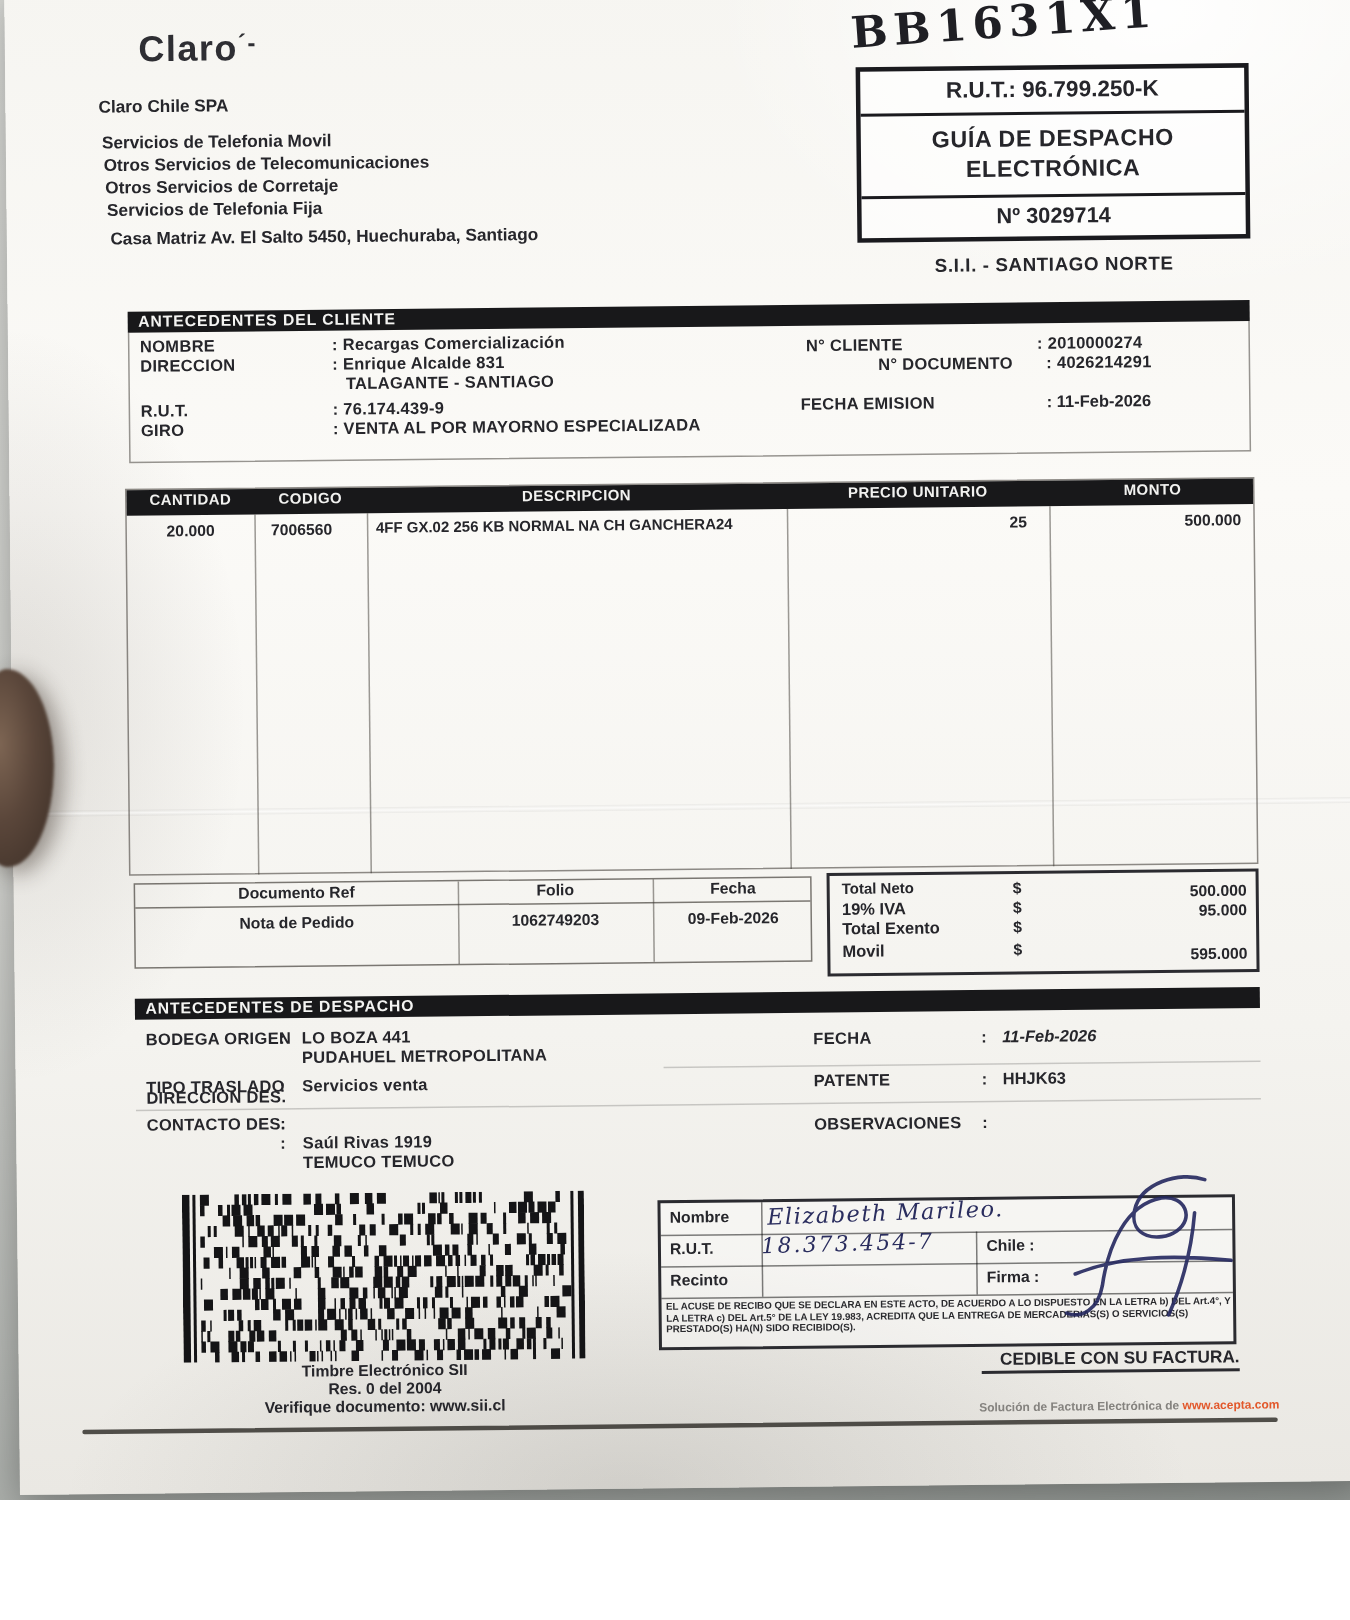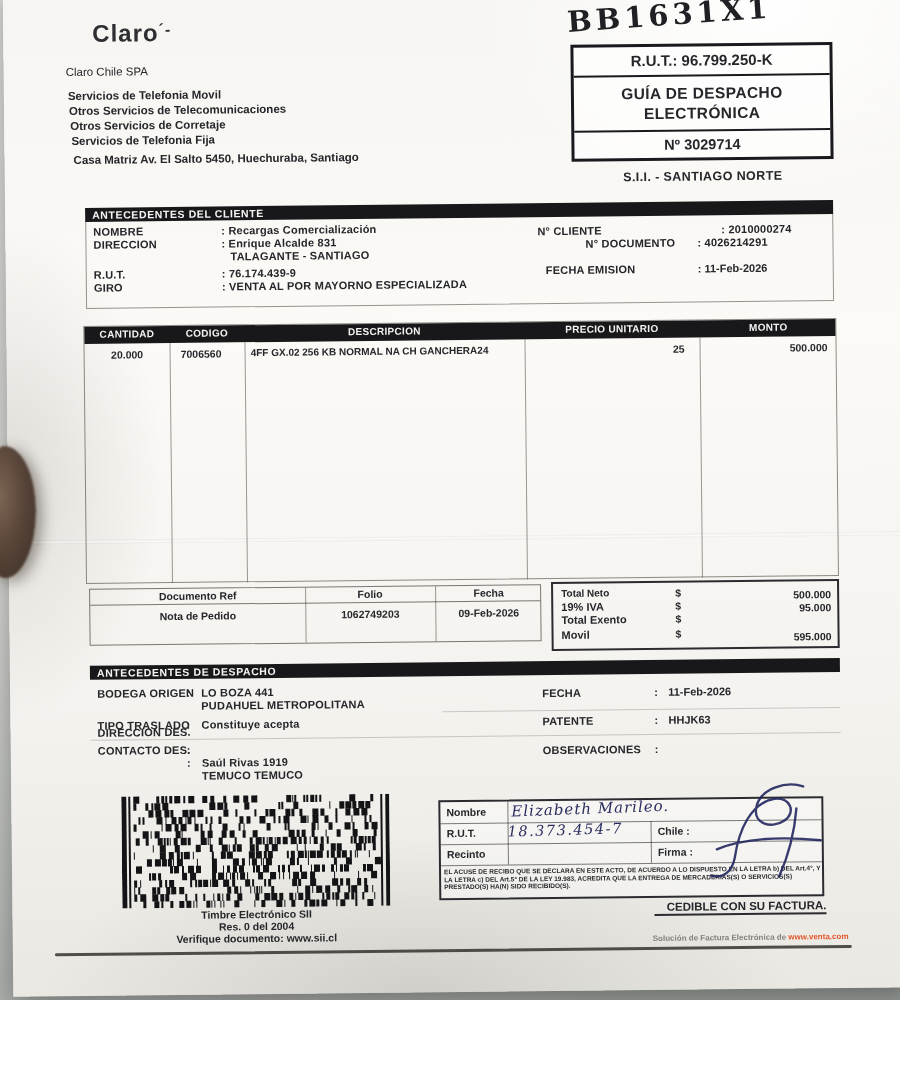--- a/index.html
+++ b/index.html
@@ -58,21 +58,21 @@
 <body>
 
 <div class="photo">
   <div class="paper">
     <div class="content">
 
       <div class="abs crease"></div>
 
       <div class="abs" style="left:97px; top:16px; font-size:24px; font-weight:700; color:#2e2e33; letter-spacing:1px;"><span>Claro</span><span style="font-size:16px; vertical-align:6px;">´-</span></div>
 
-      <div class="abs" style="left:70px; top:62px; font-size:11.5px; font-weight:400;">Claro Chile SPA</div>
+      <div class="abs" style="left:70px; top:62px; font-size:11.5px; font-weight:700;">Claro Chile SPA</div>
       <div class="abs" style="left:72px; top:86px; font-size:11.5px; font-weight:600;">Servicios de Telefonia Movil</div>
       <div class="abs" style="left:73px; top:101px; font-size:11.5px; font-weight:600;">Otros Servicios de Telecomunicaciones</div>
       <div class="abs" style="left:74px; top:116px; font-size:11.5px; font-weight:600;">Otros Servicios de Corretaje</div>
       <div class="abs" style="left:75px; top:131px; font-size:11.5px; font-weight:600;">Servicios de Telefonia Fija</div>
       <div class="abs" style="left:77px; top:150px; font-size:11.5px; font-weight:600;">Casa Matriz Av. El Salto 5450, Huechuraba, Santiago</div>
 
       <div class="abs" style="left:572px; top:0px; font-size:29px; font-weight:700; color:#1f1f24; letter-spacing:4px; transform:rotate(-3.5deg); font-family:'DejaVu Serif', serif;">BB1631X1</div>
 
       <div class="abs tax-box" style="left:575px; top:46px; width:262px;">
         <div class="rut-row">R.U.T.: 96.799.250-K</div>
@@ -91,24 +91,24 @@
       <div class="abs val" style="left:224px; top:222px;">:  Recargas Comercialización</div>
       <div class="abs lbl" style="left:96px; top:235px;">DIRECCION</div>
       <div class="abs val" style="left:224px; top:235px;">:  Enrique Alcalde 831</div>
       <div class="abs val" style="left:233px; top:248px;">TALAGANTE -  SANTIAGO</div>
       <div class="abs lbl" style="left:96px; top:265px;">R.U.T.</div>
       <div class="abs val" style="left:224px; top:265px;">:  76.174.439-9</div>
       <div class="abs lbl" style="left:96px; top:278px;">GIRO</div>
       <div class="abs val" style="left:224px; top:278px;">:  VENTA AL POR MAYORNO ESPECIALIZADA</div>
 
       <div class="abs lbl" style="left:540px; top:226px;">N° CLIENTE</div>
-      <div class="abs val" style="left:724px; top:226px;text-align:center;">:  2010000274</div>
+      <div class="abs val" style="left:694px; top:226px;text-align:center;">:  2010000274</div>
       <div class="abs lbl" style="left:540px; top:239px;margin-left:48px;">N° DOCUMENTO</div>
       <div class="abs val" style="left:700px; top:239px;">:  4026214291</div>
-      <div class="abs lbl" style="left:548px; top:265px;">FECHA EMISION</div>
+      <div class="abs lbl" style="left:536px; top:265px;">FECHA EMISION</div>
       <div class="abs" style="left:700px; top:265px; font-weight:700; font-size:11px;">:  11-Feb-2026</div>
 
       <div class="abs" style="left:85px; top:322px; width:753px; height:258px; border:1px solid rgba(70,65,60,0.6);">
         <div style="position:absolute; left:0; top:0; width:100%; height:17px; background:#18181a;">
           <div class="th" style="left:0; width:85px;">CANTIDAD</div>
           <div class="th" style="left:85px; width:75px;">CODIGO</div>
           <div class="th" style="left:160px; width:280px;">DESCRIPCION</div>
           <div class="th" style="left:440px; width:175px;">PRECIO UNITARIO</div>
           <div class="th" style="left:615px; width:138px;">MONTO</div>
         </div>
@@ -157,33 +157,33 @@
 
       <div class="abs bar" style="left:88px; top:662px; width:750px;">ANTECEDENTES DE DESPACHO</div>
 
       <div class="abs lbl" style="left:95px; top:684px;">BODEGA ORIGEN</div>
       <div class="abs lbl" style="left:184px; top:684px;">:</div>
       <div class="abs val" style="left:199px; top:684px; font-weight:700;">LO BOZA 441</div>
       <div class="abs val" style="left:199px; top:697px; font-weight:700;">PUDAHUEL  METROPOLITANA</div>
 
       <div class="abs lbl" style="left:95px; top:716px;">TIPO TRASLADO</div>
       <div class="abs lbl" style="left:184px; top:716px;">:</div>
-      <div class="abs val" style="left:199px; top:716px;">Constituye acepta</div>
+      <div class="abs val" style="left:199px; top:716px;">Servicios venta</div>
 
       <div class="abs lbl" style="left:95px; top:741px;">CONTACTO DES.</div>
       <div class="abs lbl" style="left:184px; top:741px;">:</div>
 
       <div class="abs lbl" style="left:95px; top:723px;">DIRECCION DES.</div>
       <div class="abs lbl" style="left:184px; top:754px;">:</div>
       <div class="abs val" style="left:199px; top:754px; font-weight:700;">Saúl Rivas 1919</div>
       <div class="abs val" style="left:199px; top:767px; font-weight:700;">TEMUCO  TEMUCO</div>
 
       <div class="abs lbl" style="left:540px; top:688px;">FECHA</div>
       <div class="abs lbl" style="left:652px; top:688px;">:</div>
-      <div class="abs" style="left:666px; top:688px; font-weight:700; font-size:11px;">11-Feb-2026</div>
+      <div class="abs" style="left:666px; top:688px; font-weight:700; font-size:11px;font-style:italic;">11-Feb-2026</div>
 
       <div class="abs lbl" style="left:540px; top:716px;">PATENTE</div>
       <div class="abs lbl" style="left:652px; top:716px;">:</div>
       <div class="abs" style="left:666px; top:716px; font-weight:700; font-size:11px;">HHJK63</div>
 
       <div class="abs lbl" style="left:540px; top:745px;">OBSERVACIONES</div>
       <div class="abs lbl" style="left:652px; top:745px;">:</div>
 
       <div class="abs thinline" style="left:440px; top:711px; width:398px;"></div>
       <div class="abs thinline" style="left:88px; top:736px; width:750px;"></div>
@@ -612,21 +612,21 @@
 
       <div class="abs hand" style="left:508px; top:801px; font-size:15px; letter-spacing:1px; transform:rotate(-1.5deg);">Elizabeth  Marileo.</div>
       <div class="abs hand" style="left:504px; top:823px; font-size:14.5px; letter-spacing:1.5px; transform:rotate(-1deg);">18.373.454-7</div>
 
       <svg class="abs" style="left:695px; top:782px;" width="125" height="105" viewBox="0 0 125 105">
         <path d="M 105 8 C 88 2, 62 10, 58 28 C 54 46, 74 50, 86 42 C 98 34, 92 18, 76 20 C 52 24, 40 52, 36 78 C 33 94, 22 100, 12 96 M 18 70 C 48 58, 84 58, 122 62 M 98 30 C 96 52, 90 76, 80 98" fill="none" stroke="#23275e" stroke-width="2.4" stroke-linecap="round" opacity="0.9"></path>
       </svg>
 
       <div class="abs" style="left:650px; top:903px; width:172px; text-align:right; font-weight:700; font-size:11.5px; border-bottom:2px solid #2b2b30; padding-bottom:1px;">CEDIBLE CON SU FACTURA.</div>
 
-      <div class="abs" style="left:648px; top:936px; font-size:8px; color:#84827e; font-weight:600;"><span>Solución de Factura Electrónica de </span><span style="color:#e2572a;">www.venta.com</span></div>
+      <div class="abs" style="left:648px; top:936px; font-size:8px; color:#84827e; font-weight:600;"><span>Solución de Factura Electrónica de </span><span style="color:#e2572a;">www.acepta.com</span></div>
 
       <div class="abs" style="left:50px; top:949px; width:797px; height:3px; background:#35322e; opacity:0.85; border-radius:2px;"></div>
 
     </div>
   </div>
 
   <div class="thumb"></div>
 </div>
 
 </body></html>

